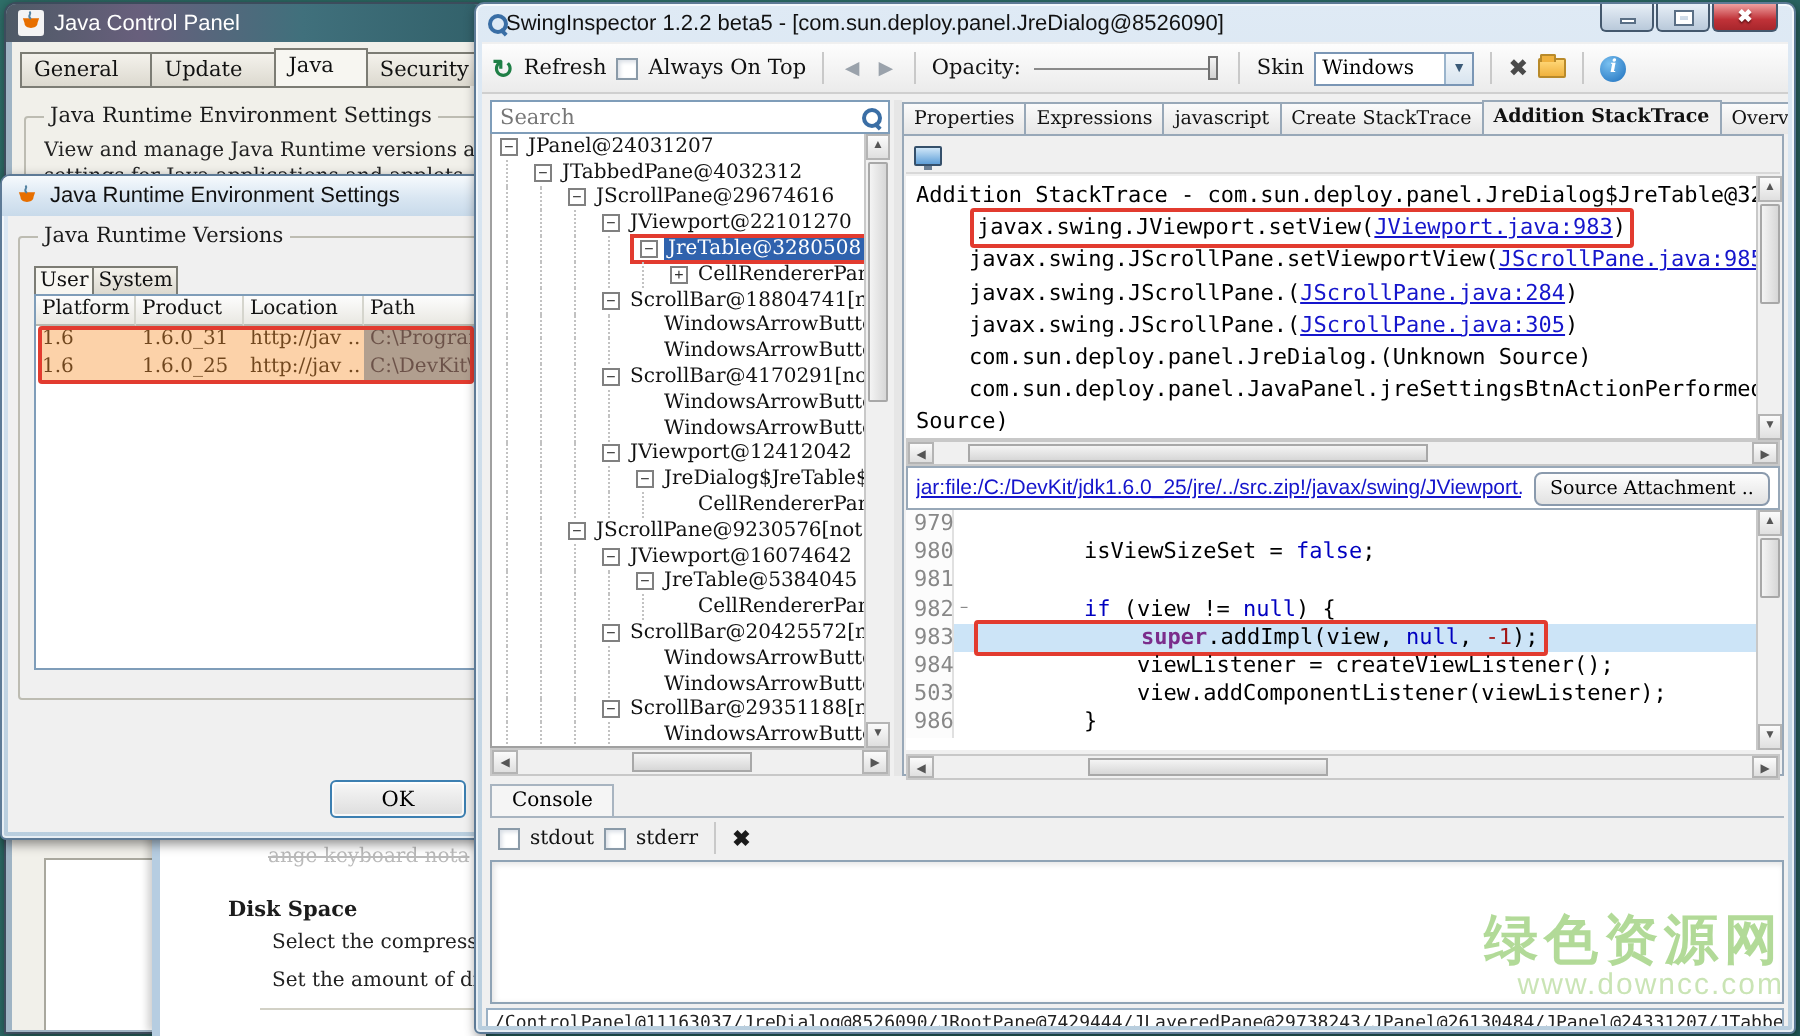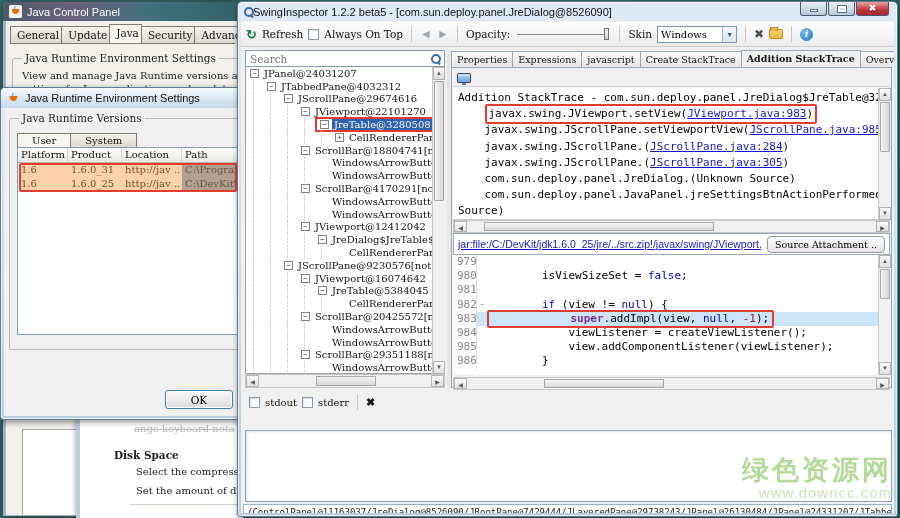--- a/index.html
+++ b/index.html
@@ -19,21 +19,21 @@
     box-shadow:inset 0 0 0 1px rgba(255,255,255,.65), 1px 2px 6px rgba(0,0,0,.45)}
 
   
   .jcp{left:2px;top:1px;width:241px;height:516px;z-index:1;border-radius:6px 6px 0 0;
        border:1px solid #3c4c5c;background:#9fb4c4;box-shadow:1px 1px 6px rgba(0,0,0,.5)}
   .jcp-title{height:19px;display:flex;align-items:center;gap:5px;padding:0 6px;border-radius:5px 5px 0 0;
     background:linear-gradient(90deg,#4e5a66,#685f7c 28%,#40707c 62%,#32616a);color:#fff;font:11px var(--sans)}
   .jcp-body{position:absolute;left:3px;right:3px;top:19px;bottom:1px;background:#f1f0ea;overflow:hidden}
   .tabsrow{display:flex;align-items:flex-end;padding:4px 4px 0 4px;height:22px}
   .tab{font:10.5px var(--serif);color:#111;background:linear-gradient(#f4f2ec,#dcd9cf);
-    border:1px solid #7c7c74;border-bottom:none;padding:2px 2px 2px 6px;margin-right:-1px;white-space:nowrap}
+    border:1px solid #7c7c74;border-bottom:none;padding:2px 16px 2px 6px;margin-right:-1px;white-space:nowrap}
   .tab.on{background:#f7f6f1;position:relative;padding-bottom:4px;z-index:2}
   .tabline{height:1px;background:#7c7c74;margin:0 4px}
   .gbox{margin:8px 6px;border:1px solid #bdbcb2;border-radius:2px;padding:4px 5px;position:relative}
   .gbox legend{font:10.5px var(--serif);color:#1a1a1a;padding:0 3px;margin-left:4px}
   .gdesc{font:10px var(--serif);color:#222;margin:2px 0 0 4px;white-space:nowrap;overflow:hidden}
   .gdesc.clip{height:7px}
   .jcp-listcol{position:absolute;left:16px;top:408px;width:56px;height:104px;background:#fff;border:1px solid #a9a89e}
 
   
   .tmp{left:76px;top:418px;width:167px;height:100px;z-index:2;background:#fff;
@@ -46,21 +46,21 @@
   .tmp .rule{position:absolute;left:50px;right:2px;top:84px;height:1px;background:#d2d1c6}
 
   
   .jre{left:0;top:87px;width:246px;height:333px;z-index:3}
   .jre-title{height:20px;display:flex;align-items:center;gap:5px;padding:0 6px;
     background:linear-gradient(#f6fafd,#d9e6f2 55%,#c8daea);border-radius:4px 4px 0 0;
     font:11px var(--sans);color:#111}
   .jre-body{position:absolute;left:3px;right:3px;top:20px;bottom:3px;background:#f0f0f0}
   .jre .gbox{margin:4px 5px;height:238px}
   .jre-tabs{display:flex;align-items:flex-end;height:18px;margin:1px 0 0 2px}
-  .jre .tab{font:10px var(--serif);padding:1px 14px}
+  .jre .tab{font:10px var(--serif);padding:1px 2px}
   .jre-table{position:relative;margin:0 2px;border:1px solid #7f9db9;background:#fff;height:188px;overflow:hidden}
   .hrow,.drow{display:flex}
   .hc{font:10px var(--serif);color:#111;background:linear-gradient(#fdfdfd,#e9e8e2);
       border-right:1px solid #d5d5cd;border-bottom:1px solid #b8b8b0;padding:1px 3px;height:15px;white-space:nowrap;overflow:hidden}
   .dc{font:10px var(--serif);color:#111;padding:1px 3px;height:14px;white-space:nowrap;overflow:hidden}
   .dc.path{background:#7fa8d2;color:#08245a}
   .c0{width:50px}.c1{width:54px}.c2{width:60px}.c3{width:56px}
   .jre-annot{position:absolute;left:1px;right:1px;top:15px;height:29px;
     background:var(--rowhl);border:2px solid var(--ann);border-radius:2px;pointer-events:none}
   .okbtn{position:absolute;right:9px;bottom:7px;width:68px;height:19px;font:10.5px var(--serif);
@@ -673,21 +673,21 @@
     <span class="lno">983</span>
     <span class="fold"></span>
     <span class="code bx">            <span class="kw2">super</span>.addImpl(view, <span class="kw">null</span>, <span class="nm">-1</span>);</span>
   </div>
               <div class="srcline">
     <span class="lno">984</span>
     <span class="fold"></span>
     <span class="code">            viewListener = createViewListener();</span>
   </div>
               <div class="srcline">
-    <span class="lno">985</span>
+    <span class="lno">503</span>
     <span class="fold"></span>
     <span class="code">            view.addComponentListener(viewListener);</span>
   </div>
               <div class="srcline">
     <span class="lno">986</span>
     <span class="fold"></span>
     <span class="code">        }</span>
   </div>
             </div>
           <div class="vsb" style="top:187px;height:120px;bottom:auto">
@@ -697,20 +697,23 @@
           </div>
           <div class="srchsb hsb" style="left:1px;right:1px;bottom:auto">
             <div class="lf">◀</div>
             <div class="th"></div>
             <div class="rt">▶</div>
           </div>
         </div>
       </div>
 
       <div class="console">
+        <div class="ctabrow">
+          <span class="ctab">Console</span>
+        </div>
         <div class="cbar">
           <span class="chk"></span>
           <span class="lbl">stdout</span>
           <span class="chk"></span>
           <span class="lbl">stderr</span>
           <span class="tsep"></span>
           <span class="cx">✖</span>
         </div>
         <div class="cout"></div>
       </div>

